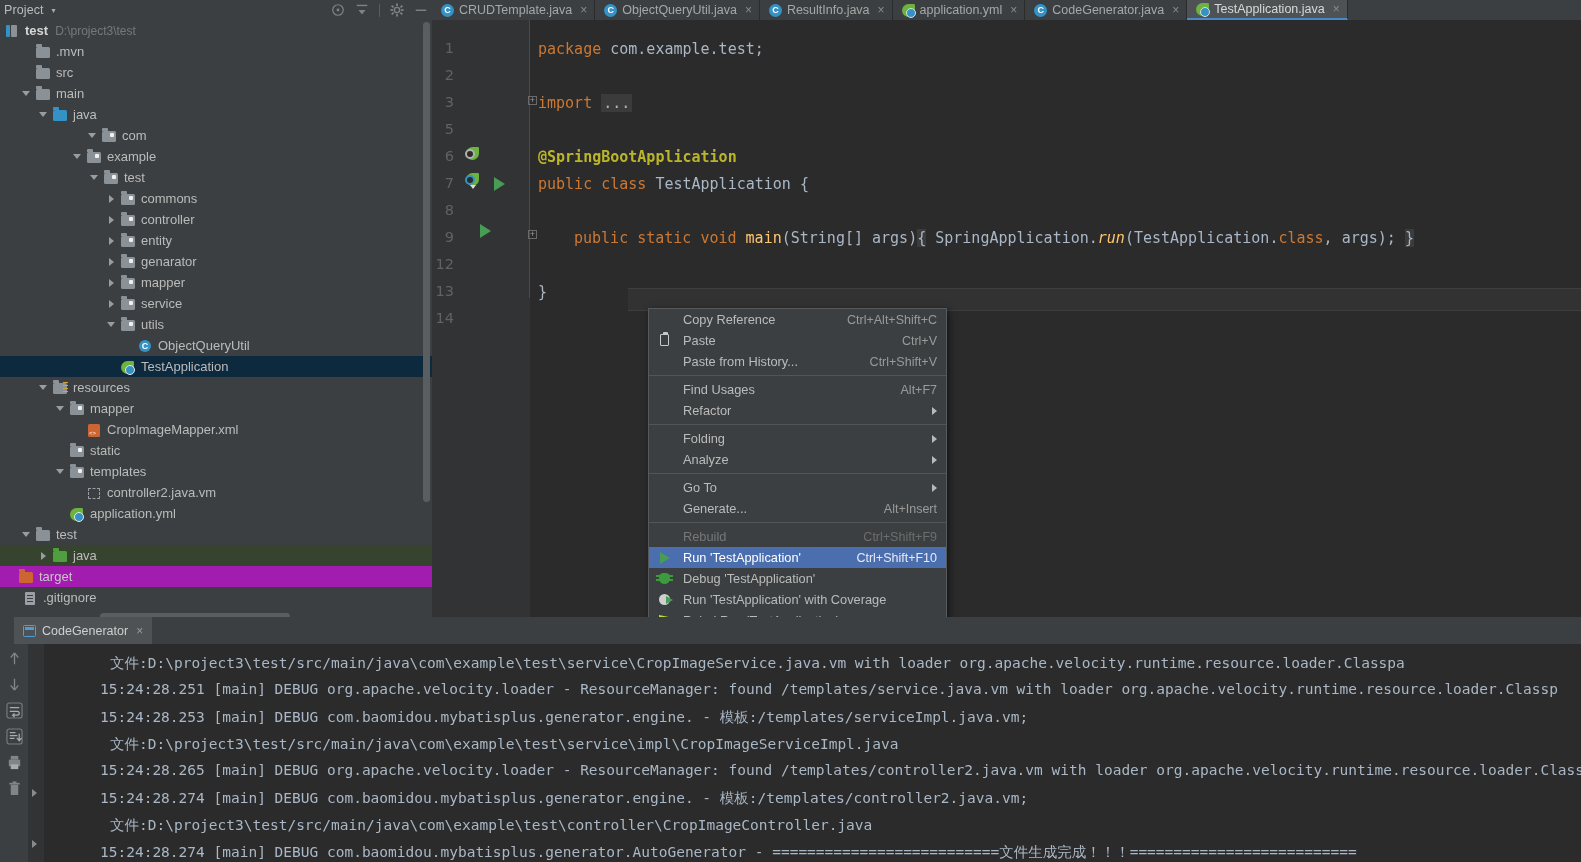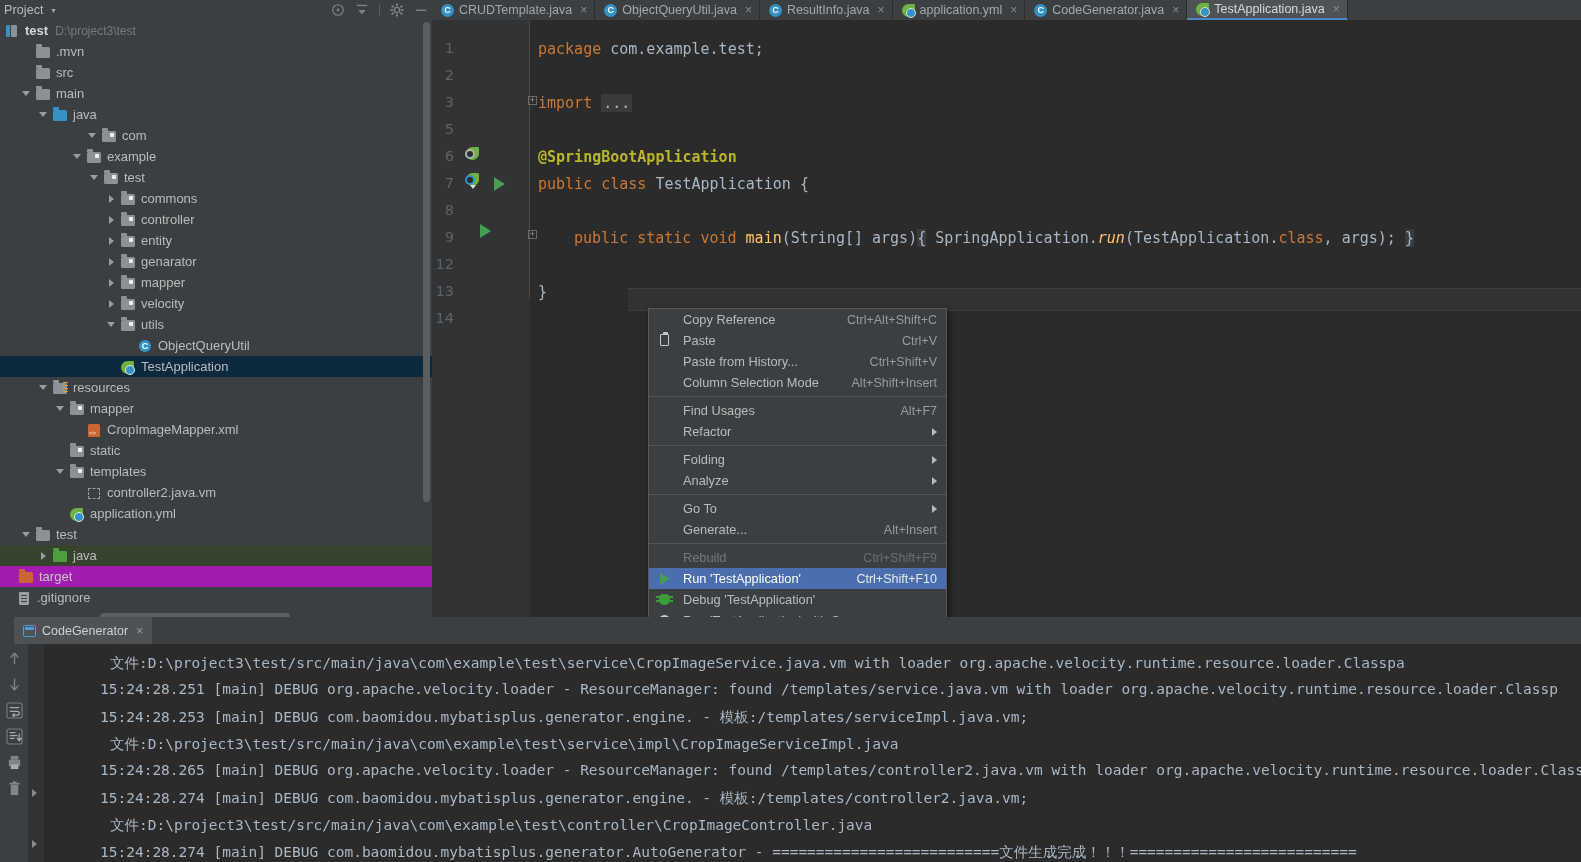--- a/index.html
+++ b/index.html
@@ -359,21 +359,21 @@
           <span class="ticon">
             <span class="fold grey src"></span>
           </span>
           <span class="tlabel">mapper</span>
         </div>
         <div class="trow" style="padding-left: 106px;">
           <span class="twist closed"></span>
           <span class="ticon">
             <span class="fold grey src"></span>
           </span>
-          <span class="tlabel">velocity</span>
+          <span class="tlabel">service</span>
         </div>
         <div class="trow" style="padding-left: 106px;">
           <span class="twist open"></span>
           <span class="ticon">
             <span class="fold grey src"></span>
           </span>
           <span class="tlabel">utils</span>
         </div>
         <div class="trow" style="padding-left: 123px;">
           <span class="twist "></span>
@@ -458,21 +458,21 @@
           </span>
           <span class="tlabel">java</span>
         </div>
         <div class="trow tgt" style="padding-left: 4px;">
           <span class="twist "></span>
           <span class="ticon">
             <span class="fold orange"></span>
           </span>
           <span class="tlabel target">target</span>
         </div>
-        <div class="trow" style="padding-left: 2px;">
+        <div class="trow" style="padding-left: 8px;">
           <span class="twist "></span>
           <span class="ticon">
             <span class="fileicon">
               <i></i>
             </span>
           </span>
           <span class="tlabel">.gitignore</span>
         </div>
         <div class="trow" style="padding-left: 4px;">
           <span class="twist "></span>
@@ -590,24 +590,20 @@
         <span class="mico">
           <span class="ic-clipboard"></span>
         </span>
         <span class="mlabel">Paste</span>
         <span class="msc">Ctrl+V</span>
       </div>
       <div class="mi">
         <span class="mlabel">Paste from History...</span>
         <span class="msc">Ctrl+Shift+V</span>
       </div>
-      <div class="mi">
-        <span class="mlabel">Column Selection Mode</span>
-        <span class="msc">Alt+Shift+Insert</span>
-      </div>
       <div class="msep"></div>
       <div class="mi">
         <span class="mlabel">Find Usages</span>
         <span class="msc">Alt+F7</span>
       </div>
       <div class="mi">
         <span class="mlabel">Refactor</span>
         <span class="arrow"></span>
       </div>
       <div class="msep"></div>

